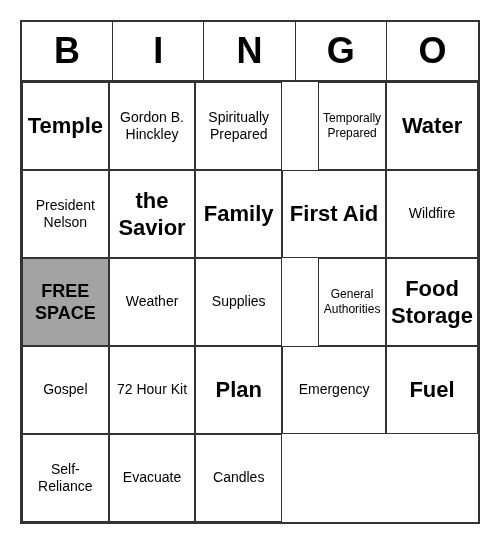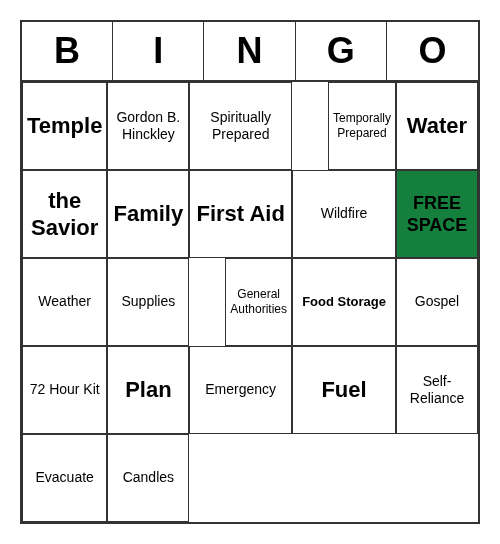--- a/index.html
+++ b/index.html
@@ -45,29 +45,29 @@
       text-align: center;
       padding: 6px 4px;
       font-size: 14px;
       line-height: 1.25;
     }
     .bingo-cell.large-text {
       font-size: 22px;
       font-weight: bold;
     }
     .bingo-cell.medium-text {
-      font-size: 13px;
+      font-size: 22px;
       font-weight: bold;
     }
     .bingo-cell.small-text {
       font-size: 12px;
       margin-left: 36px;
     }
     .bingo-cell.free-space {
-      background: #15803d;
+      background: #a3a3a3;
       font-size: 18px;
       font-weight: bold;
     }
   </style>
 </head>
 <body>
 
 <div class="bingo-card">
   <div class="bingo-header">
   <div class="bingo-letter">B</div>
@@ -75,20 +75,21 @@
       <div class="bingo-letter">N</div>
       <div class="bingo-letter">G</div>
       <div class="bingo-letter">O</div>
     </div>
   <div class="bingo-grid">
   <div class="bingo-cell large-text">Temple</div>
       <div class="bingo-cell">Gordon B. Hinckley</div>
       <div class="bingo-cell">Spiritually Prepared</div>
       <div class="bingo-cell small-text">Temporally Prepared</div>
       <div class="bingo-cell large-text">Water</div>
+      <div class="bingo-cell">President Nelson</div>
       <div class="bingo-cell large-text">the Savior</div>
       <div class="bingo-cell large-text">Family</div>
       <div class="bingo-cell large-text">First Aid</div>
       <div class="bingo-cell">Wildfire</div>
       <div class="bingo-cell free-space">FREE SPACE</div>
       <div class="bingo-cell">Weather</div>
       <div class="bingo-cell">Supplies</div>
       <div class="bingo-cell small-text">General Authorities</div>
       <div class="bingo-cell medium-text">Food Storage</div>
       <div class="bingo-cell">Gospel</div>

